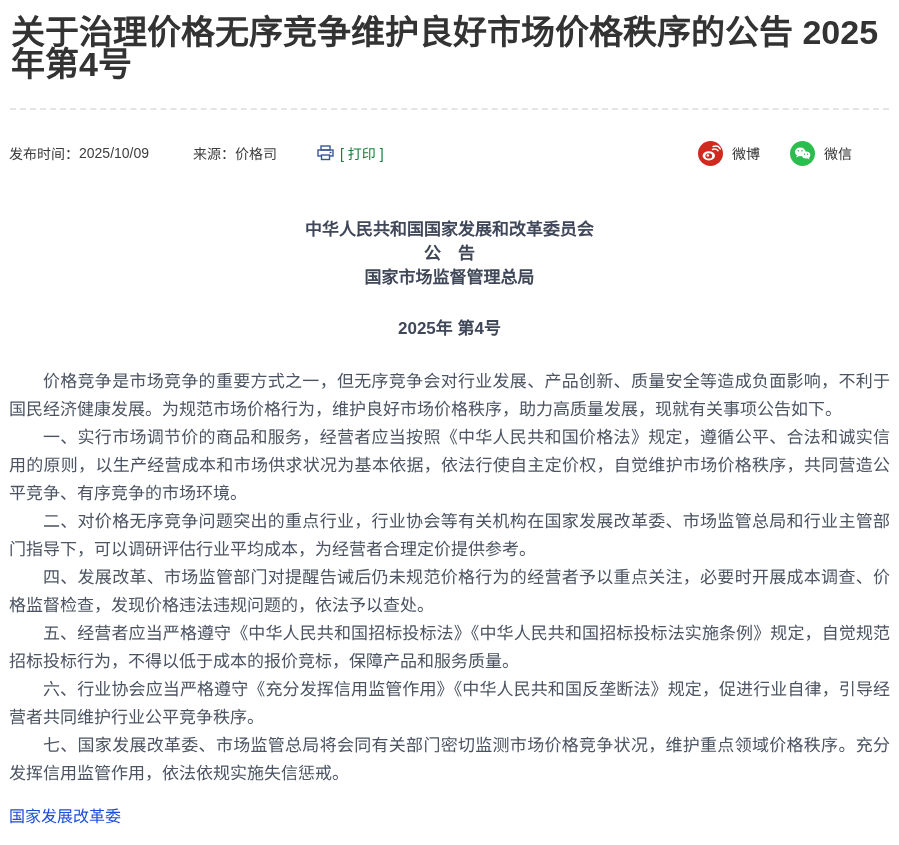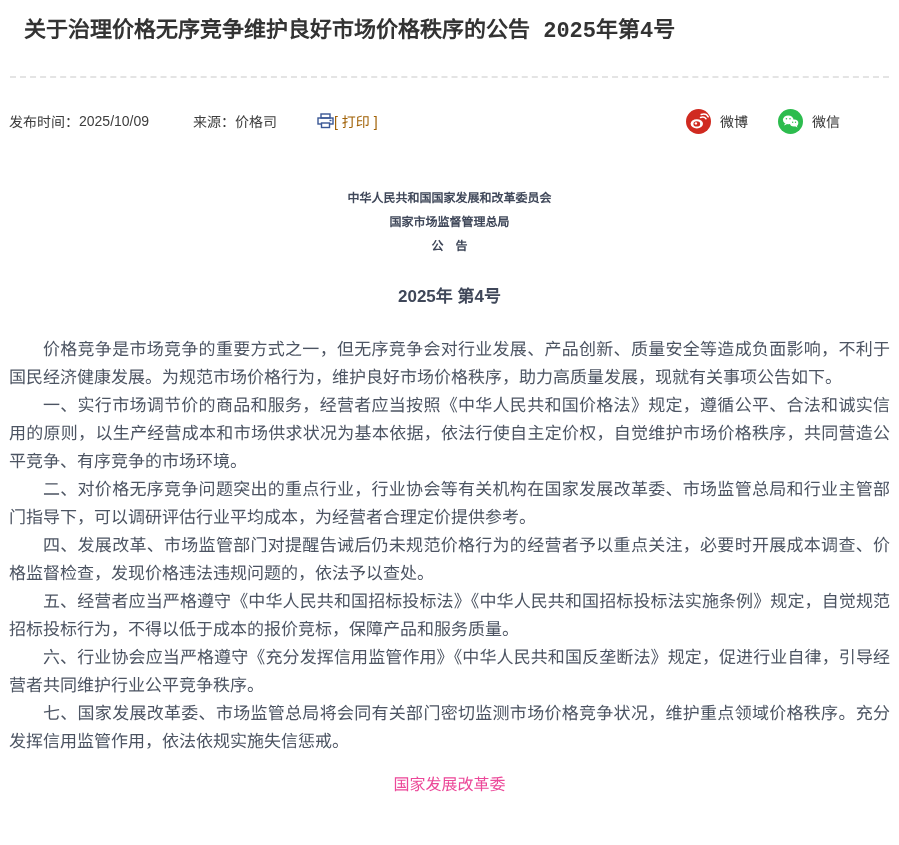--- a/index.html
+++ b/index.html
@@ -9,26 +9,25 @@
     height: 845px;
     background: #ffffff;
     font-family: "Liberation Sans", "DejaVu Sans", sans-serif;
     color: #333333;
     overflow: hidden;
   }
   .page { padding: 0 9px; }
 
   
   .page-title {
-    font-size: 22px;
+    font-size: 34px;
     font-weight: bold;
     color: #333333;
-    margin: 16px 0 0 15px;
+    margin: 16px 0 0 2px;
     line-height: 32px;
-    font-family: Liberation Mono, monospace;
   }
 
   .divider {
     border: none;
     border-top: 2px dashed #e4e4e4;
     margin: 28px 1px 0 1px;
   }
 
   
   .meta-row {
@@ -39,40 +38,41 @@
     color: #3d3d3d;
     height: 26px;
     justify-content: center;
   }
   .meta-item { display: flex; align-items: center; }
   .meta-source { margin-left: 44px; }
   .print-btn {
     margin-left: 40px;
     display: flex;
     align-items: center;
-    color: #a16207;
+    gap: 6px;
+    color: #15803d;
     cursor: pointer;
   }
   .print-btn svg { display: block; }
   .share-group {
     margin-left: auto;
-    margin-right: 50px;
+    margin-right: 38px;
     display: flex;
     align-items: center;
     gap: 30px;
   }
   .share-item { display: flex; align-items: center; gap: 9px; cursor: pointer; }
   .share-item .label { font-size: 14px; color: #333333; }
   .share-item svg { display: block; }
 
   
   .doc-header {
     margin-top: 52px;
     text-align: center;
-    font-size: 12px;
+    font-size: 17px;
     font-weight: bold;
     color: #3f4759;
     line-height: 24px;
   }
   .issue-no {
     margin-top: 24px;
     text-align: center;
     font-size: 17px;
     font-weight: bold;
     color: #3f4759;
@@ -85,24 +85,24 @@
     text-indent: 2em;
     font-size: 17px;
     line-height: 28px;
     color: #4c5462;
     text-align: justify;
   }
 
   
   .signature {
     margin-top: 16px;
-    text-align: center;
+    text-align: left;
     font-size: 16px;
     line-height: 25px;
-    color: #ec4899;
+    color: #1d4ed8;
   }
   .signature p { margin: 0; }
 </style>
 </head>
 <body>
 
 <div class="page">
 
   <h1 class="page-title">关于治理价格无序竞争维护良好市场价格秩序的公告 2025年第4号</h1>
 
@@ -156,22 +156,22 @@
             <circle cx="17.5" cy="13.3" r="0.7" fill="#2dbc4e"></circle>
           </svg>
         </span>
         <span class="label">微信</span>
       </div>
     </div>
   </div>
 
   <div class="doc-header">
     <div>中华人民共和国国家发展和改革委员会</div>
+    <div>公　告</div>
     <div>国家市场监督管理总局</div>
-    <div>公　告</div>
   </div>
 
   <div class="issue-no">2025年 第4号</div>
 
   <div class="article-body">
       <p>价格竞争是市场竞争的重要方式之一，但无序竞争会对行业发展、产品创新、质量安全等造成负面影响，不利于国民经济健康发展。为规范市场价格行为，维护良好市场价格秩序，助力高质量发展，现就有关事项公告如下。</p>
       <p>一、实行市场调节价的商品和服务，经营者应当按照《中华人民共和国价格法》规定，遵循公平、合法和诚实信用的原则，以生产经营成本和市场供求状况为基本依据，依法行使自主定价权，自觉维护市场价格秩序，共同营造公平竞争、有序竞争的市场环境。</p>
       <p>二、对价格无序竞争问题突出的重点行业，行业协会等有关机构在国家发展改革委、市场监管总局和行业主管部门指导下，可以调研评估行业平均成本，为经营者合理定价提供参考。</p>
       <p>四、发展改革、市场监管部门对提醒告诫后仍未规范价格行为的经营者予以重点关注，必要时开展成本调查、价格监督检查，发现价格违法违规问题的，依法予以查处。</p>
       <p>五、经营者应当严格遵守《中华人民共和国招标投标法》《中华人民共和国招标投标法实施条例》规定，自觉规范招标投标行为，不得以低于成本的报价竞标，保障产品和服务质量。</p>

